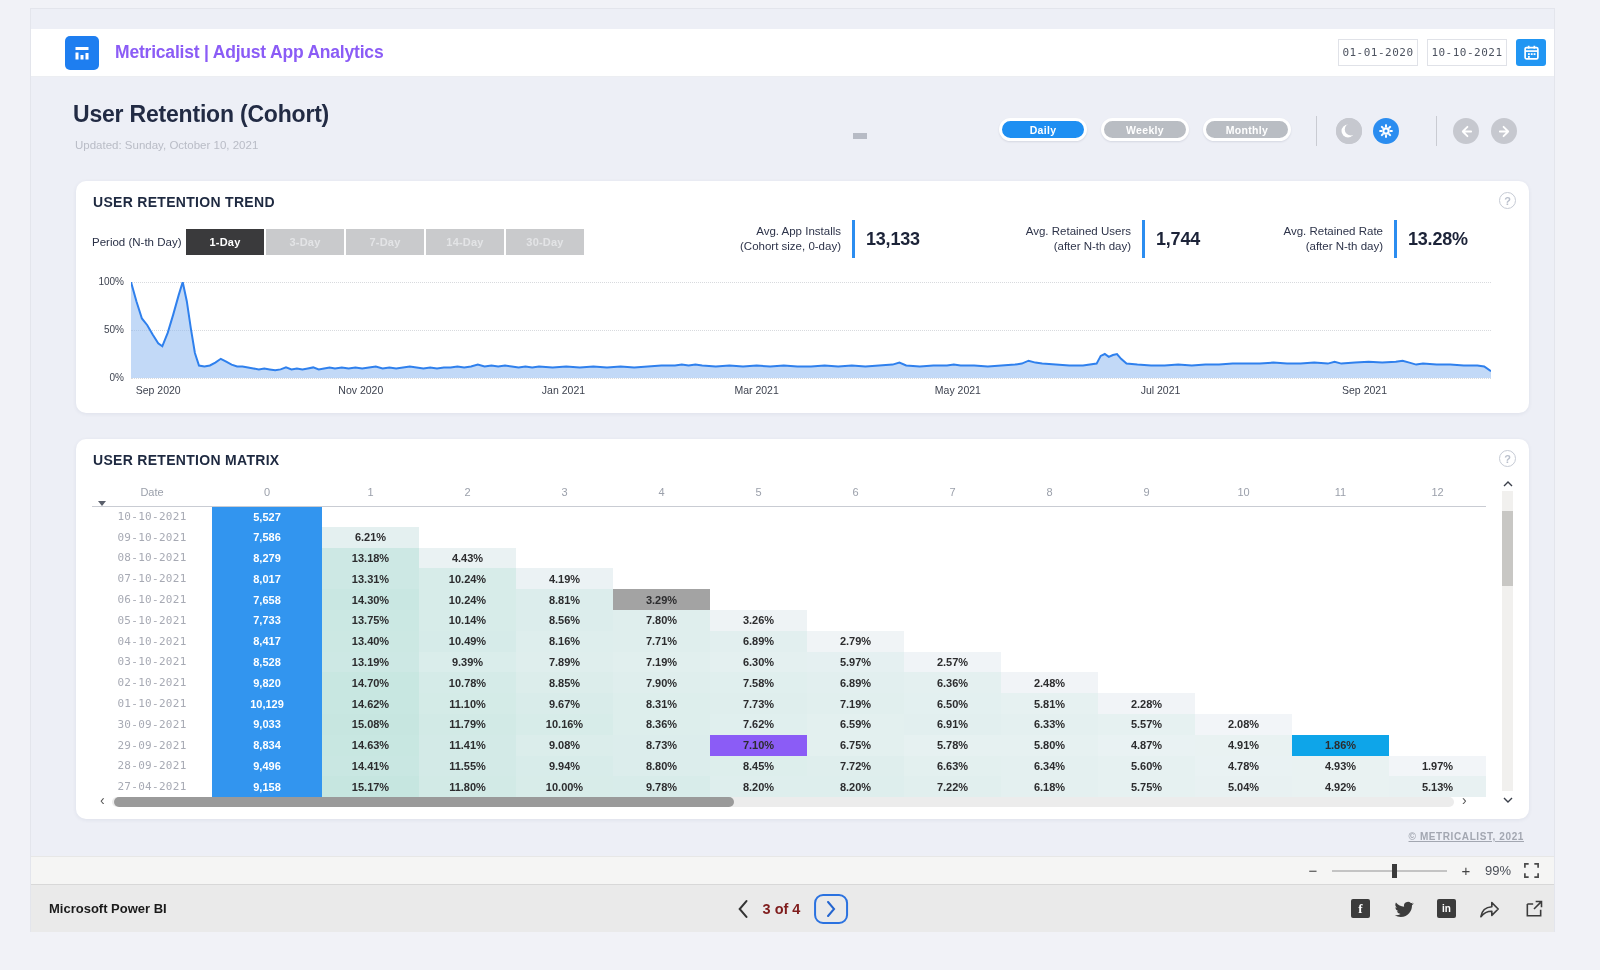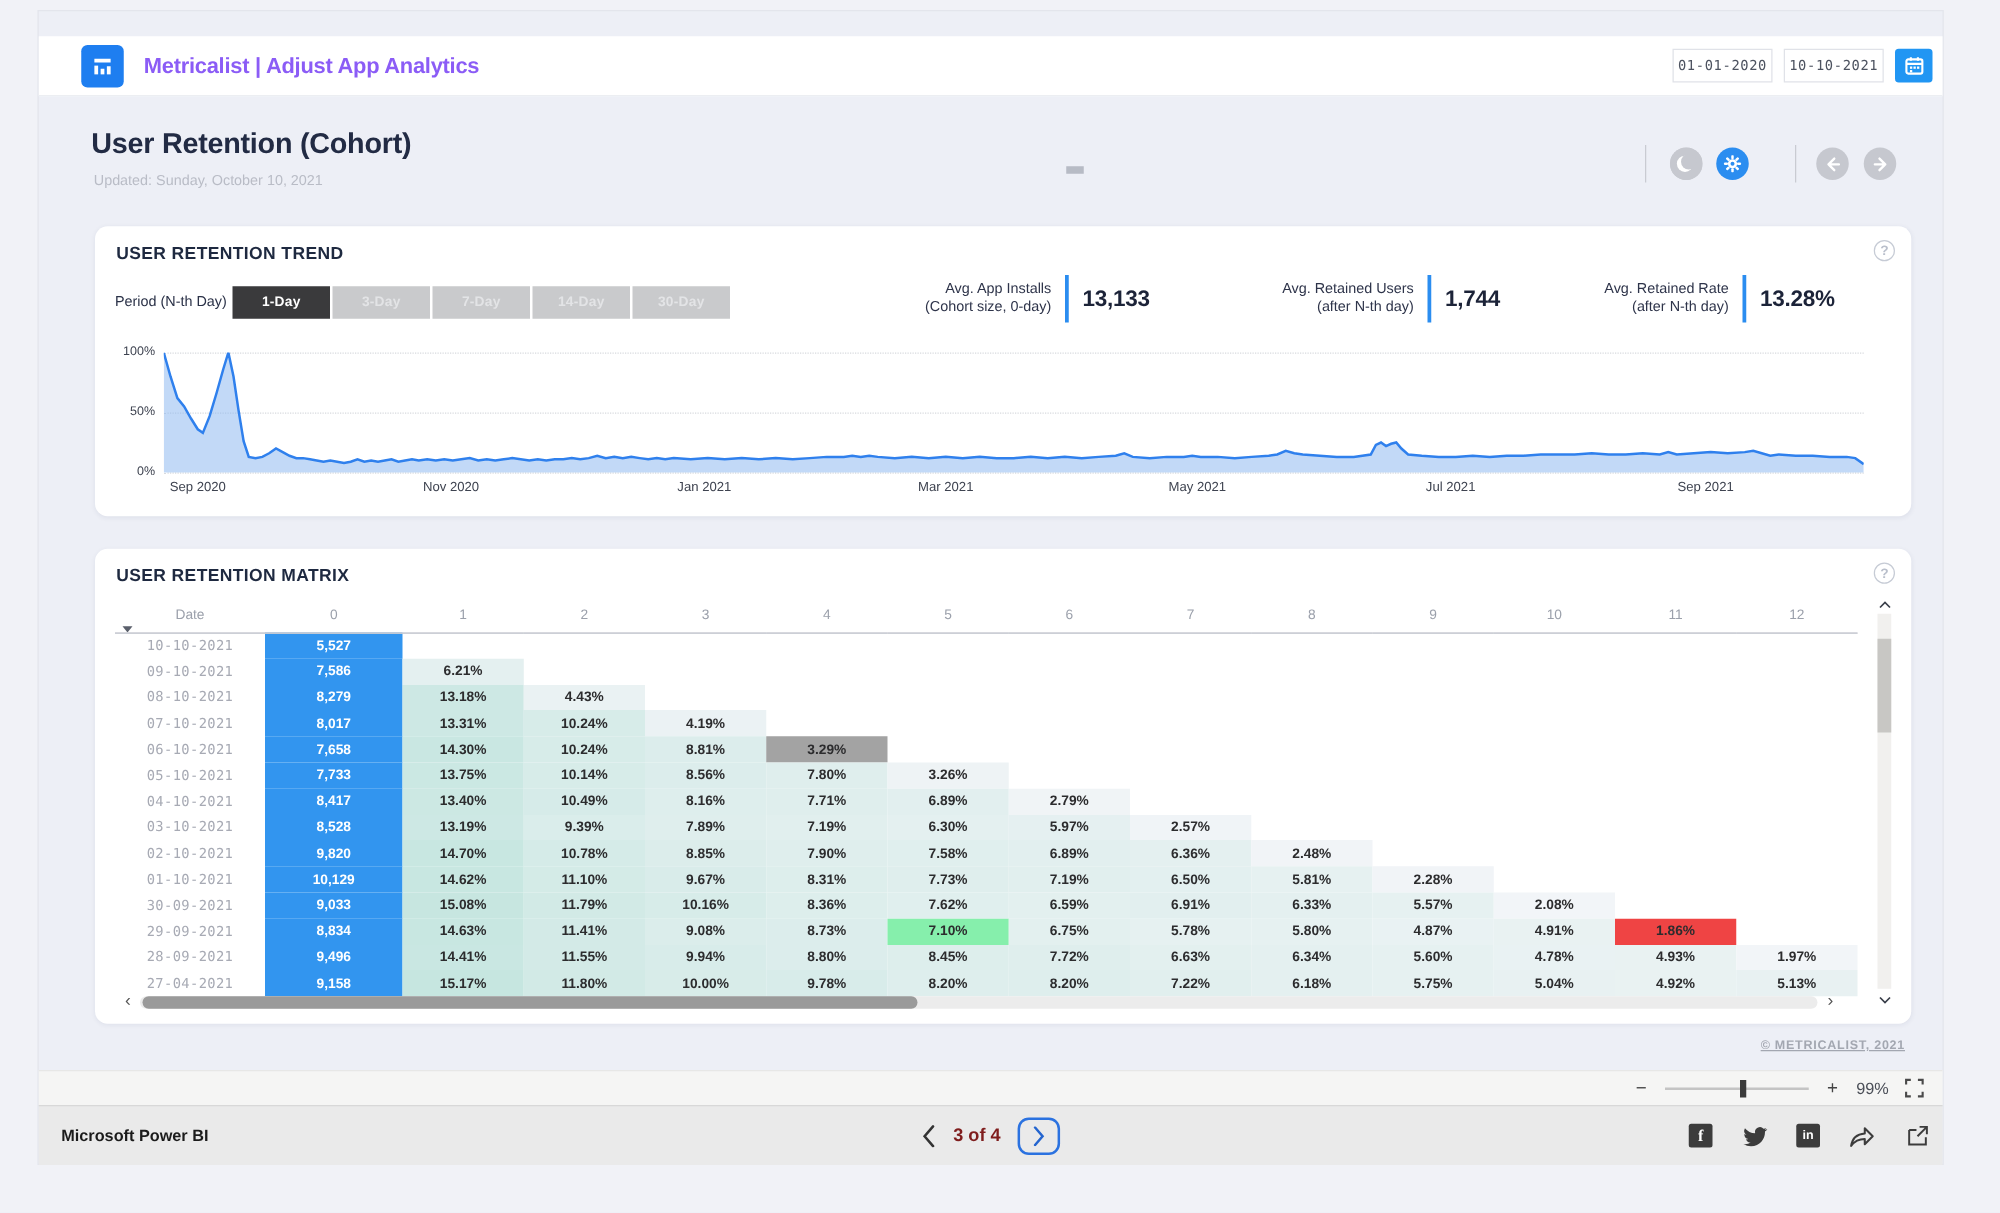--- a/index.html
+++ b/index.html
@@ -163,20 +163,25 @@
             <rect x="7" y="17" width="2.6" height="2.6" fill="#fff"></rect>
         </svg>
       </button>
     </div>
   </div>
 
   <div class="page-title">User Retention (Cohort)</div>
   <div class="updated">Updated: Sunday, October 10, 2021</div>
   <div class="mini-dash"></div>
 
+  <div class="view-toggle-group">
+      <button class="pill pill-active">Daily</button>
+      <button class="pill">Weekly</button>
+      <button class="pill">Monthly</button>
+    </div>
   <div class="vdivider" style="left:1285px"></div>
   <button class="circle-btn c-gray" style="left:1305px">
     <svg width="26" height="26" viewBox="0 0 26 26">
       <circle cx="13" cy="13" r="13" fill="#c6c8cf"></circle>
       <circle cx="12" cy="13" r="6.5" fill="#fff"></circle>
       <circle cx="15" cy="11.4" r="6.2" fill="#c6c8cf"></circle>
     </svg>
   </button>
   <button class="circle-btn c-blue" style="left:1342px">
     <svg width="16" height="16" viewBox="0 0 26 26">
@@ -483,27 +488,27 @@
             <td></td>
             <td></td>
           </tr>
           <tr>
             <td class="c-date">29-09-2021</td>
             <td class="c-cohort">8,834</td>
             <td class="c-pct" style="background: rgb(200, 231, 225);">14.63%</td>
             <td class="c-pct" style="background: rgb(211, 234, 231);">11.41%</td>
             <td class="c-pct" style="background: rgb(219, 237, 235);">9.08%</td>
             <td class="c-pct" style="background: rgb(220, 237, 236);">8.73%</td>
-            <td class="c-pct" style="background: #86efac;">7.10%</td>
+            <td class="c-pct" style="background: #8b5cf6;">7.10%</td>
             <td class="c-pct" style="background: rgb(227, 240, 239);">6.75%</td>
             <td class="c-pct" style="background: rgb(230, 241, 241);">5.78%</td>
             <td class="c-pct" style="background: rgb(230, 241, 241);">5.80%</td>
             <td class="c-pct" style="background: rgb(233, 242, 243);">4.87%</td>
             <td class="c-pct" style="background: rgb(233, 242, 242);">4.91%</td>
-            <td class="c-pct" style="background: #ef4444;">1.86%</td>
+            <td class="c-pct" style="background: #0ea5e9;">1.86%</td>
             <td></td>
           </tr>
           <tr>
             <td class="c-date">28-09-2021</td>
             <td class="c-cohort">9,496</td>
             <td class="c-pct" style="background: rgb(201, 231, 226);">14.41%</td>
             <td class="c-pct" style="background: rgb(211, 234, 231);">11.55%</td>
             <td class="c-pct" style="background: rgb(216, 236, 234);">9.94%</td>
             <td class="c-pct" style="background: rgb(220, 237, 236);">8.80%</td>
             <td class="c-pct" style="background: rgb(221, 238, 236);">8.45%</td>

